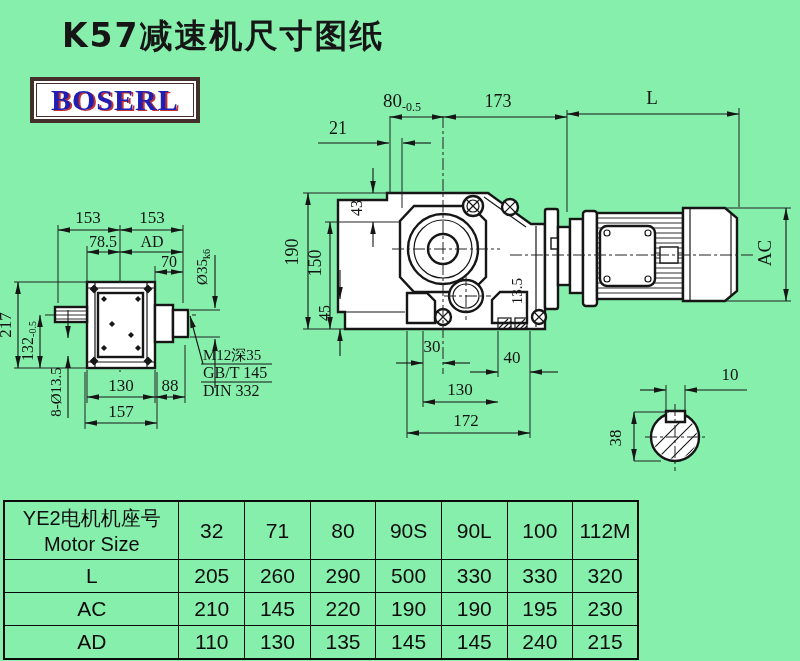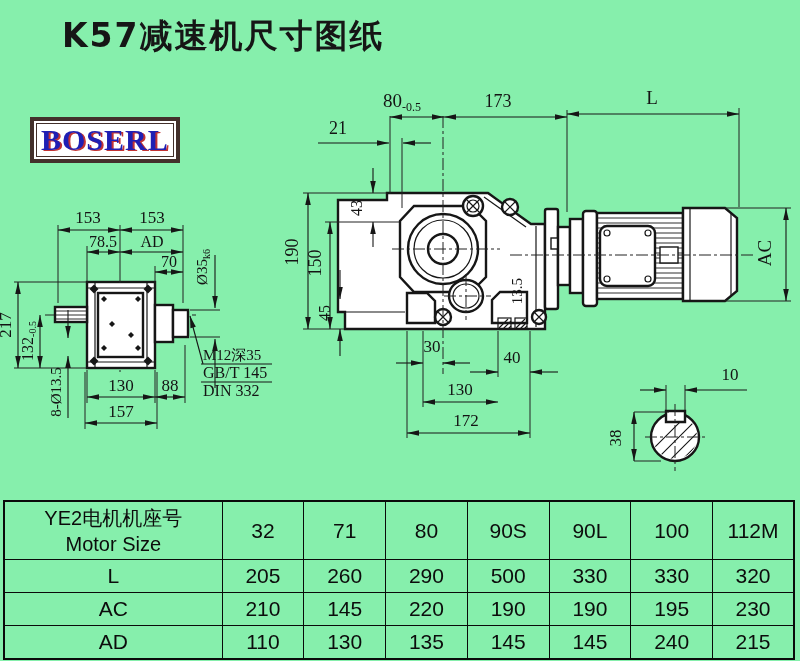--- a/index.html
+++ b/index.html
@@ -2,34 +2,34 @@
 <html><head>
 <meta charset="utf-8">
 <style>
   html,body{margin:0;padding:0;background:#ffffff;}
   #page{position:relative;width:800px;height:661px;background:#86efac;overflow:hidden;
         font-family:"Liberation Sans",sans-serif;}
   #title{position:absolute;left:62px;top:14px;font-size:33px;font-weight:700;
          color:#161616;letter-spacing:2px;font-family:"DejaVu Sans",sans-serif;}
   #logo{position:absolute;left:30px;top:77px;border:4px solid #43302b;
         box-shadow:inset 0 0 0 2px #ffffff, inset 0 0 0 3px #43302b;
-        padding:2px 7px;background:#fff;margin-top:40px;}
+        padding:2px 17px;background:#fff;}
   #logo span{font-family:"Liberation Serif",serif;font-weight:700;font-size:30px;
         color:#1f1fb4;text-shadow:2px 1px 0 #c23333;letter-spacing:1px;}
   svg text{fill:#141414;font-family:"Liberation Serif",serif;}
   .o2{stroke:#161616;stroke-width:2.4;fill:none;}
   .o2f{stroke:#161616;stroke-width:2.4;fill:#ffffff;}
   .o1{stroke:#161616;stroke-width:1.2;fill:none;}
   .o1f{stroke:#161616;stroke-width:1.4;fill:#ffffff;}
   .x{stroke:#222222;stroke-width:1;fill:none;}
   .d{stroke:#161616;stroke-width:1.1;fill:none;}
   .cl{stroke:#222222;stroke-width:1;fill:none;stroke-dasharray:12 3 3 3;}
   .fin{stroke:#161616;stroke-width:0.9;fill:none;}
   .hat{stroke:#161616;stroke-width:1.1;fill:none;}
-  #dimtable{position:absolute;left:3px;top:500px;width:792px;border-collapse:collapse;
+  #dimtable{position:absolute;left:3px;top:500px;width:636px;border-collapse:collapse;
         table-layout:fixed;border:2.5px solid #0a0a0a;}
   #dimtable td{border:1.7px solid #0a0a0a;text-align:center;vertical-align:middle;
         font-size:21px;color:#0c0c0c;padding:0;height:32px;overflow:hidden;}
   #dimtable tr.hdr td{height:57px;}
   #dimtable td.lbl{font-size:20px;line-height:1.3;}
 </style>
 </head>
 <body>
 
 <div id="page">

